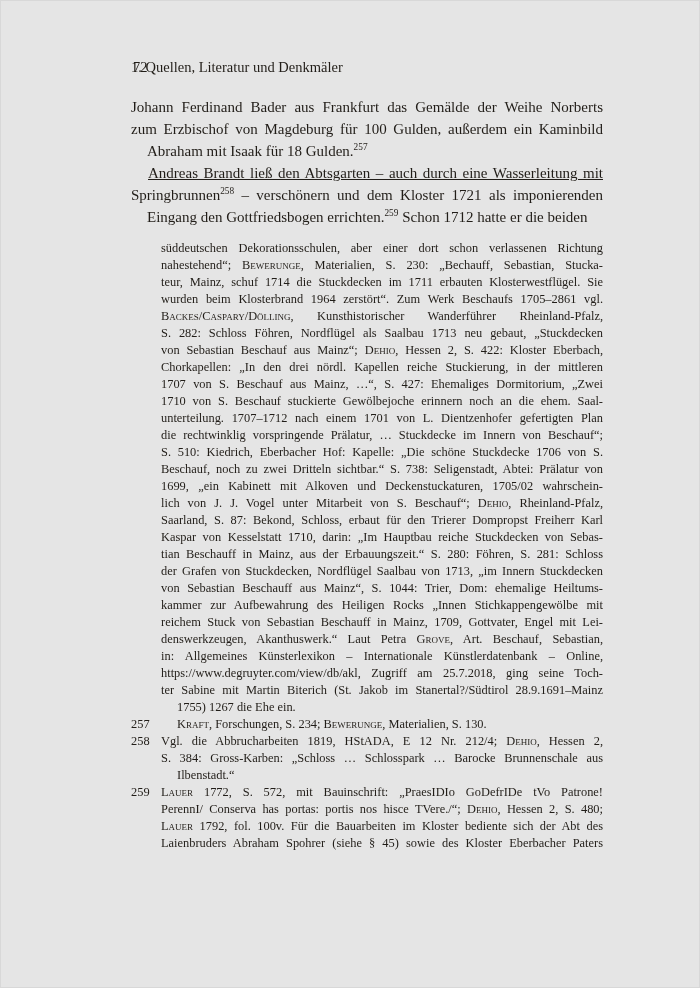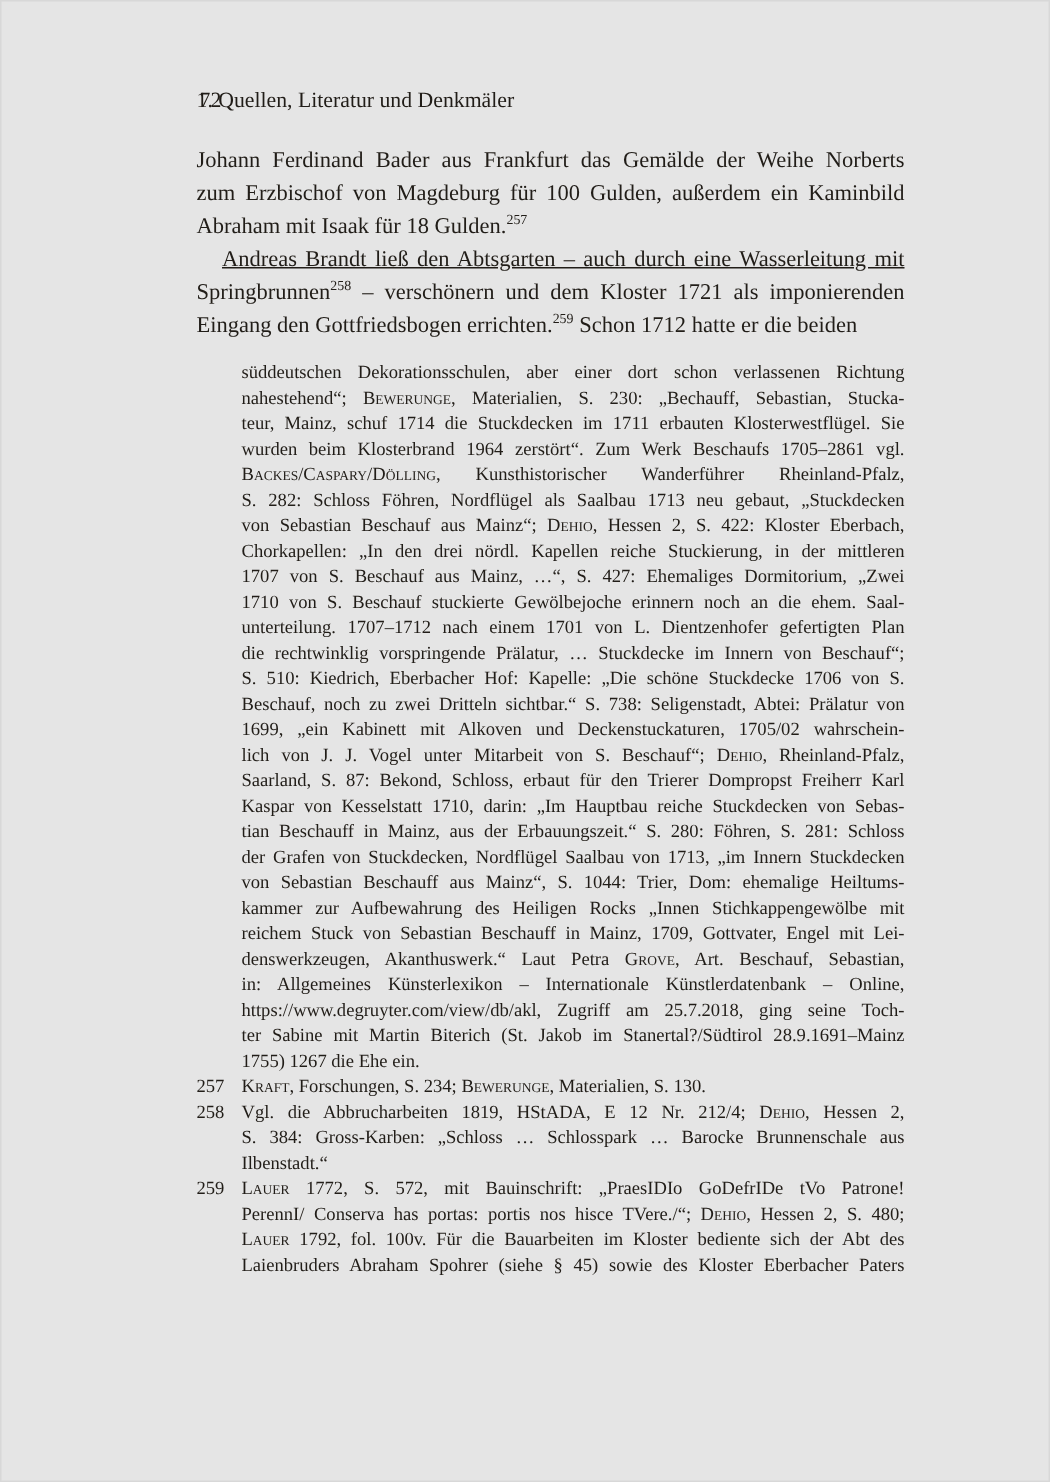--- a/index.html
+++ b/index.html
@@ -12,21 +12,21 @@
     font-family:"Liberation Serif", serif;
     color:#211d18;
     overflow:hidden;
   }
   .column{position:absolute;left:130px;top:58px;width:472px;}
   .header{position:relative;height:20px;font-size:14.5px;}
   .page-num{position:absolute;left:2px;top:0;}
   .run-title{}
   .main{margin-top:17px;font-size:15px;line-height:22px;}
   .line{text-align:justify;text-align-last:justify;white-space:normal;}
-  .line.last{text-align-last:left;}
+  .line.last{text-align-last:left;margin-left:16px;}
   .line.fi{text-indent:17px;text-decoration:underline;}
   .fnblock{margin-top:12px;font-size:12.4px;line-height:17px;}
   .fncont{margin-left:30px;}
   .fnitem{display:flex;}
   .fnnum{width:30px;flex:none;}
   .fntext{flex:1;min-width:0;}
   sup{font-size:0.62em;line-height:0;vertical-align:super;}
   .sc{font-variant:small-caps;}
 </style>
 </head>

